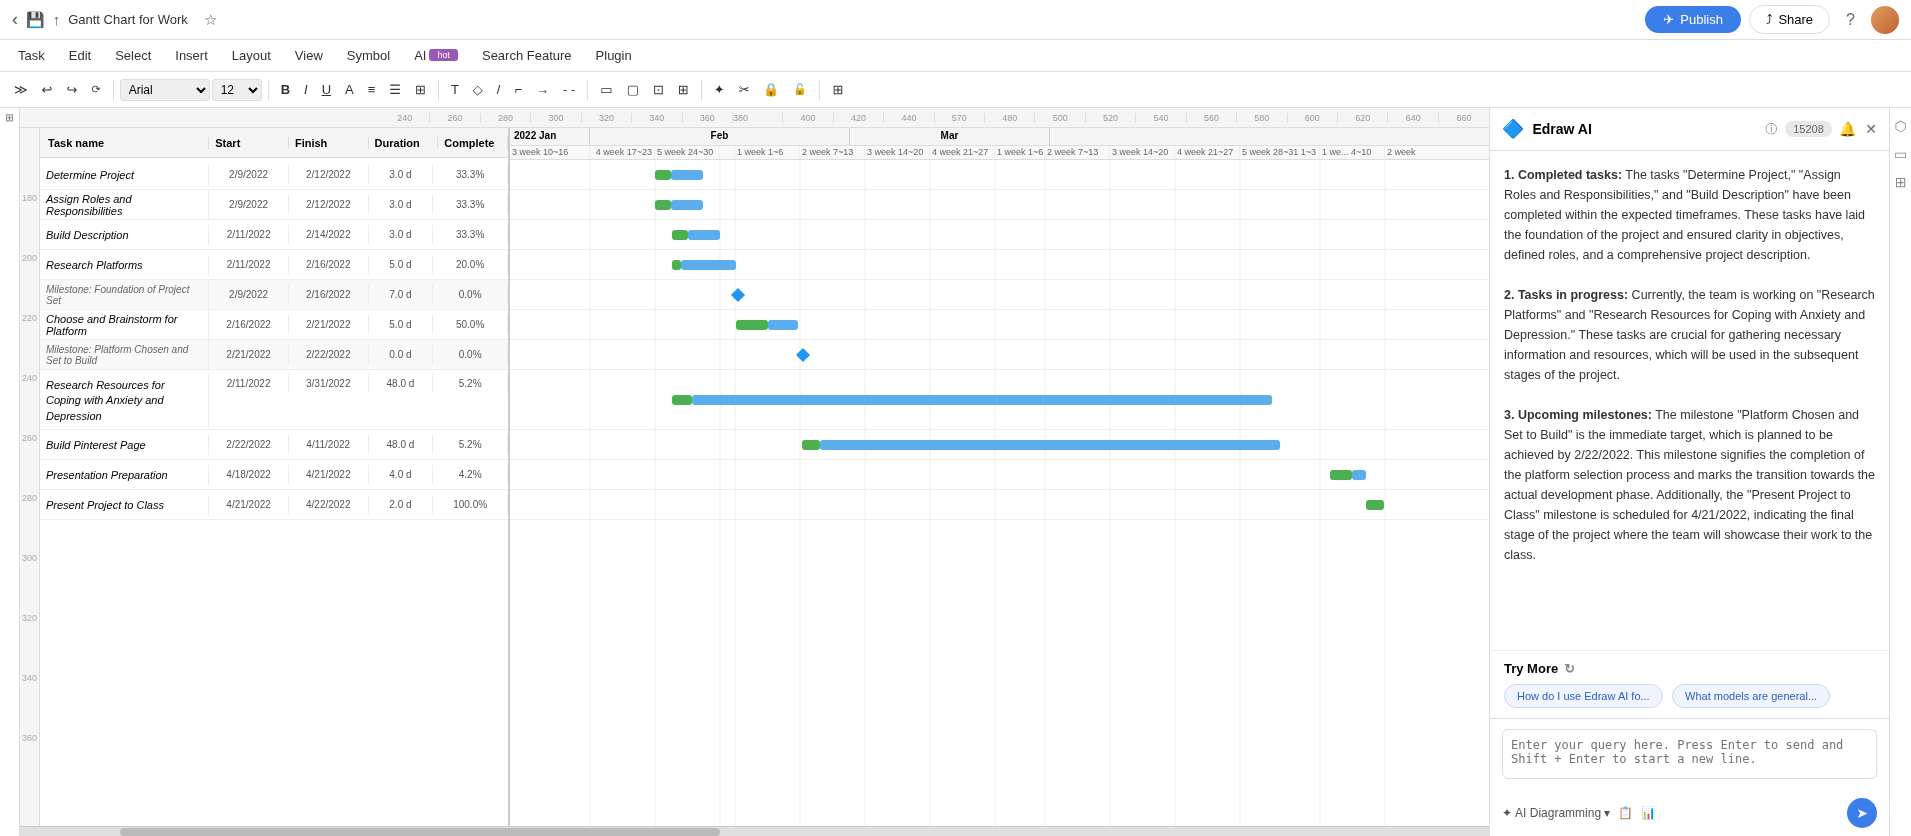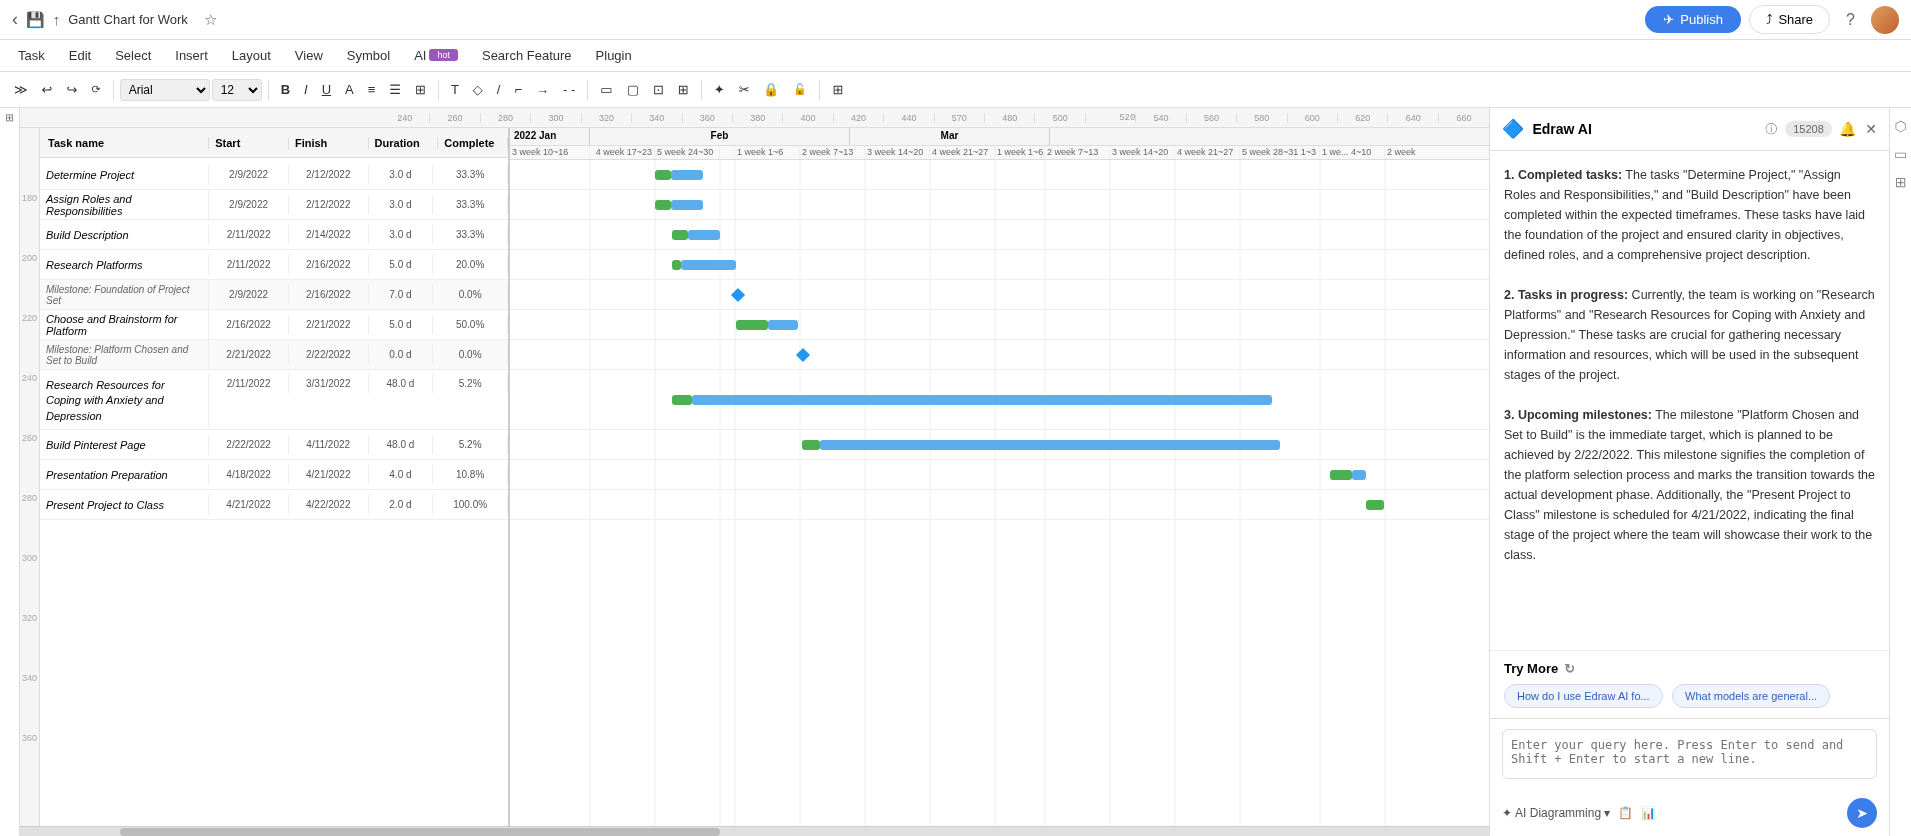--- a/index.html
+++ b/index.html
@@ -429,28 +429,28 @@
 
         <div id="ruler">
           <div style="display:flex;width:100%;font-size:9px;color:#999;">
             <div style="width:60px;text-align:center;border-right:1px solid #ddd;">240</div>
             <div style="width:60px;text-align:center;border-right:1px solid #ddd;">260</div>
             <div style="width:60px;text-align:center;border-right:1px solid #ddd;">280</div>
             <div style="width:60px;text-align:center;border-right:1px solid #ddd;">300</div>
             <div style="width:60px;text-align:center;border-right:1px solid #ddd;">320</div>
             <div style="width:60px;text-align:center;border-right:1px solid #ddd;">340</div>
             <div style="width:60px;text-align:center;border-right:1px solid #ddd;">360</div>
-            <div style="width:60px;text-align:center;border-right:1px solid #ddd;">380</div>
+            <div style="width:60px;text-align:left;border-right:1px solid #ddd;">380</div>
             <div style="width:60px;text-align:center;border-right:1px solid #ddd;">400</div>
             <div style="width:60px;text-align:center;border-right:1px solid #ddd;">420</div>
             <div style="width:60px;text-align:center;border-right:1px solid #ddd;">440</div>
             <div style="width:60px;text-align:center;border-right:1px solid #ddd;">570</div>
             <div style="width:60px;text-align:center;border-right:1px solid #ddd;">480</div>
             <div style="width:60px;text-align:center;border-right:1px solid #ddd;">500</div>
-            <div style="width:60px;text-align:right;border-right:1px solid #ddd;font-family:Liberation Mono, monospace;">520</div>
+            <div style="width:60px;text-align:center;border-right:1px solid #ddd;">520</div>
             <div style="width:60px;text-align:center;border-right:1px solid #ddd;">540</div>
             <div style="width:60px;text-align:center;border-right:1px solid #ddd;">560</div>
             <div style="width:60px;text-align:center;border-right:1px solid #ddd;">580</div>
             <div style="width:60px;text-align:center;border-right:1px solid #ddd;">600</div>
             <div style="width:60px;text-align:center;border-right:1px solid #ddd;">620</div>
             <div style="width:60px;text-align:center;border-right:1px solid #ddd;">640</div>
             <div style="width:60px;text-align:center;">660</div>
           </div>
         </div>
 
@@ -584,21 +584,21 @@
                   <div class="row-cell-finish">4/11/2022</div>
                   <div class="row-cell-dur">48.0 d</div>
                   <div class="row-cell-comp">5.2%</div>
                 </div>
 
                 <div class="table-row-item">
                   <div class="row-cell-task">Presentation Preparation</div>
                   <div class="row-cell-start">4/18/2022</div>
                   <div class="row-cell-finish">4/21/2022</div>
                   <div class="row-cell-dur">4.0 d</div>
-                  <div class="row-cell-comp">10.8%</div>
+                  <div class="row-cell-comp">4.2%</div>
                 </div>
 
                 <div class="table-row-item">
                   <div class="row-cell-task">Present Project to Class</div>
                   <div class="row-cell-start">4/21/2022</div>
                   <div class="row-cell-finish">4/22/2022</div>
                   <div class="row-cell-dur">2.0 d</div>
                   <div class="row-cell-comp">100.0%</div>
                 </div>
               </div>

